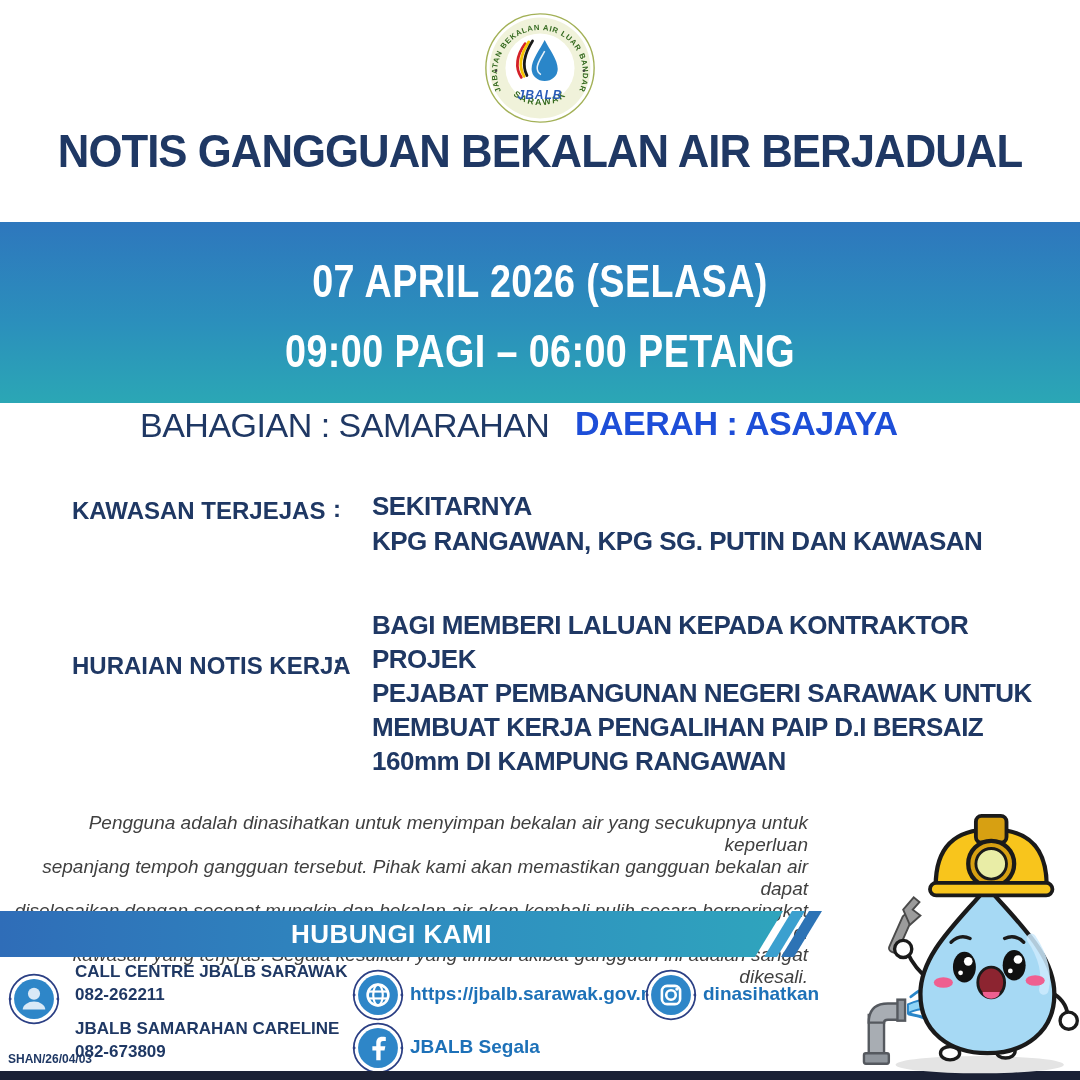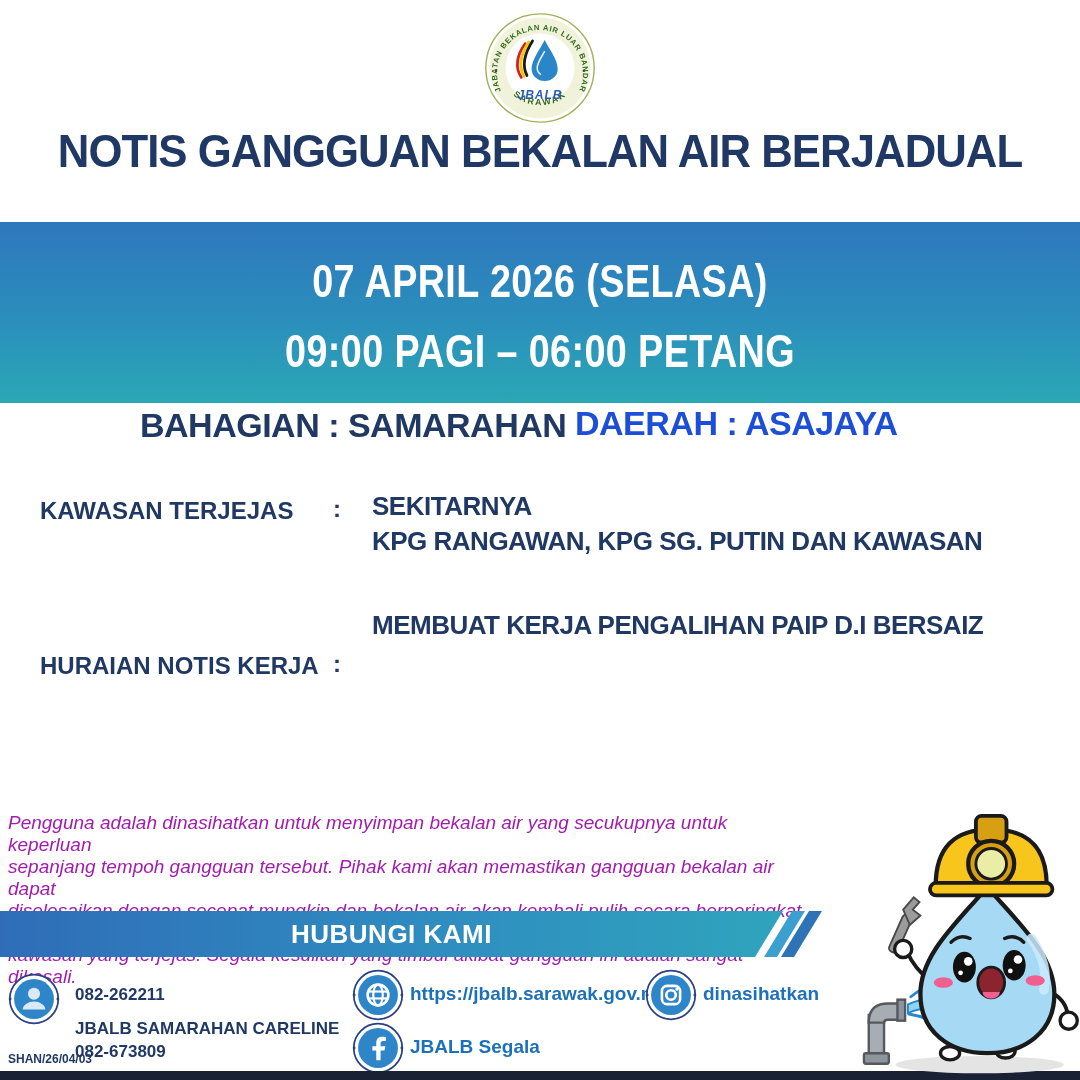--- a/index.html
+++ b/index.html
@@ -16,37 +16,37 @@
 
   
   .banner{left:0;top:187px;width:1080px;height:181px;
           background:linear-gradient(180deg,#2e77bd 0%,#2b8fbc 55%,#2ba7b5 100%);margin-top:35px;}
   .banner-line{width:1080px;text-align:center;color:#ffffff;font-weight:bold;font-size:46px;
                transform:scaleX(0.82);letter-spacing:0.5px;}
   .banner-line.l1{margin-top:32px;}
   .banner-line.l2{margin-top:16px;}
 
   
-  .bahagian{left:140px;top:406px;font-size:34px;font-weight:bold;color:#1f3864;letter-spacing:-0.5px;}
+  .bahagian{left:140px;top:406px;font-size:34px;font-weight:normal;color:#1f3864;letter-spacing:-0.5px;}
   .daerah{left:575px;top:404px;font-size:34px;font-weight:bold;color:#1d4ed8;letter-spacing:-0.5px;}
 
   
-  .sec-label{font-size:24px;font-weight:bold;color:#1f3864;letter-spacing:0;}
+  .sec-label{font-size:24px;font-weight:bold;color:#1f3864;letter-spacing:0;margin-left:32px;}
   .sec-colon{font-size:24px;font-weight:bold;color:#1f3864;}
   .sec-value{font-size:26px;font-weight:bold;color:#1f3864;line-height:35px;letter-spacing:-0.5px;}
   .kaw-label{left:40px;top:497px;}
   .kaw-colon{left:333px;top:495px;}
   .kaw-value{left:372px;top:489px;width:640px;}
   .hur-label{left:40px;top:652px;}
   .hur-colon{left:333px;top:650px;}
   .hur-value{left:372px;top:608px;width:660px;line-height:34px;}
 
   
-  .advisory{left:8px;top:812px;width:800px;font-size:19px;font-style:italic;color:#a21caf;
-            line-height:22px;font-weight:normal;}
+  .advisory{left:8px;top:812px;width:800px;font-size:19px;font-style:italic;color:#404040;
+            line-height:22px;font-weight:normal;text-align:right;}
 
   
   .bar-wrap{left:0;top:911px;width:840px;height:46px;}
   .bar-main{position:absolute;inset:0;background:linear-gradient(90deg,#2f6db8 0%,#2f8fc0 55%,#2fa8bc 100%);
             clip-path:polygon(0 0,783px 0,755px 100%,0 100%);}
   .bar-stripe1{position:absolute;inset:0;background:#3ba0cf;
             clip-path:polygon(792px 0,805px 0,777px 100%,764px 100%);}
   .bar-stripe2{position:absolute;inset:0;background:#2d73b5;
             clip-path:polygon(809px 0,822px 0,794px 100%,781px 100%);}
   .bar-title{position:absolute;left:0;top:0;width:783px;height:46px;line-height:46px;text-align:center;
@@ -117,21 +117,24 @@
   <div class="abs sec-label kaw-label">KAWASAN TERJEJAS</div>
   <div class="abs sec-colon kaw-colon">:</div>
   <div class="abs sec-value kaw-value">
     <div>SEKITARNYA</div>
     <div>KPG RANGAWAN, KPG SG. PUTIN DAN KAWASAN</div>
   </div>
 
   <div class="abs sec-label hur-label">HURAIAN NOTIS KERJA</div>
   <div class="abs sec-colon hur-colon">:</div>
   <div class="abs sec-value hur-value">
+    <div>BAGI MEMBERI LALUAN KEPADA KONTRAKTOR PROJEK</div>
+    <div>PEJABAT PEMBANGUNAN NEGERI SARAWAK UNTUK</div>
     <div>MEMBUAT KERJA PENGALIHAN PAIP D.I BERSAIZ</div>
+    <div>160mm DI KAMPUNG RANGAWAN</div>
   </div>
 
   <div class="abs advisory">
     <div>Pengguna adalah dinasihatkan untuk menyimpan bekalan air yang secukupnya untuk keperluan</div>
     <div>sepanjang tempoh gangguan tersebut. Pihak kami akan memastikan gangguan bekalan air dapat</div>
     <div>diselesaikan dengan secepat mungkin dan bekalan air akan kembali pulih secara berperingkat di</div>
     <div>kawasan yang terjejas. Segala kesulitan yang timbul akibat gangguan ini adalah sangat dikesali.</div>
   </div>
 
   <div class="abs bar-wrap">
@@ -144,20 +147,21 @@
   <div class="abs ci-person">
     <svg class="cicon" viewBox="0 0 60 60">
       <circle cx="30" cy="30" r="28" fill="#ffffff" stroke="#2b3f84" stroke-width="2"></circle>
       <circle cx="2.5" cy="30" r="1.6" fill="#2b3f84"></circle>
         <circle cx="57.5" cy="30" r="1.6" fill="#2b3f84"></circle>
       <circle cx="30" cy="30" r="23" fill="#2e86c8"></circle>
       <circle cx="30" cy="24" r="7" fill="#d9e9f7"></circle>
       <path d="M17,42 a13,9 0 0 1 26,0 z" fill="#d9e9f7"></path>
     </svg>
   </div>
+  <div class="abs c-navy cc-name">CALL CENTRE JBALB SARAWAK</div>
   <div class="abs c-navy cc-phone">082-262211</div>
   <div class="abs c-navy cl-name">JBALB SAMARAHAN CARELINE</div>
   <div class="abs c-navy cl-phone">082-673809</div>
 
   <div class="abs ci-globe">
     <svg class="cicon" viewBox="0 0 60 60" width="50" height="50">
       <circle cx="30" cy="30" r="28" fill="#ffffff" stroke="#2b3f84" stroke-width="2"></circle>
       <circle cx="2.5" cy="30" r="1.6" fill="#2b3f84"></circle>
         <circle cx="57.5" cy="30" r="1.6" fill="#2b3f84"></circle>
       <circle cx="30" cy="30" r="23" fill="#2e86c8"></circle>

